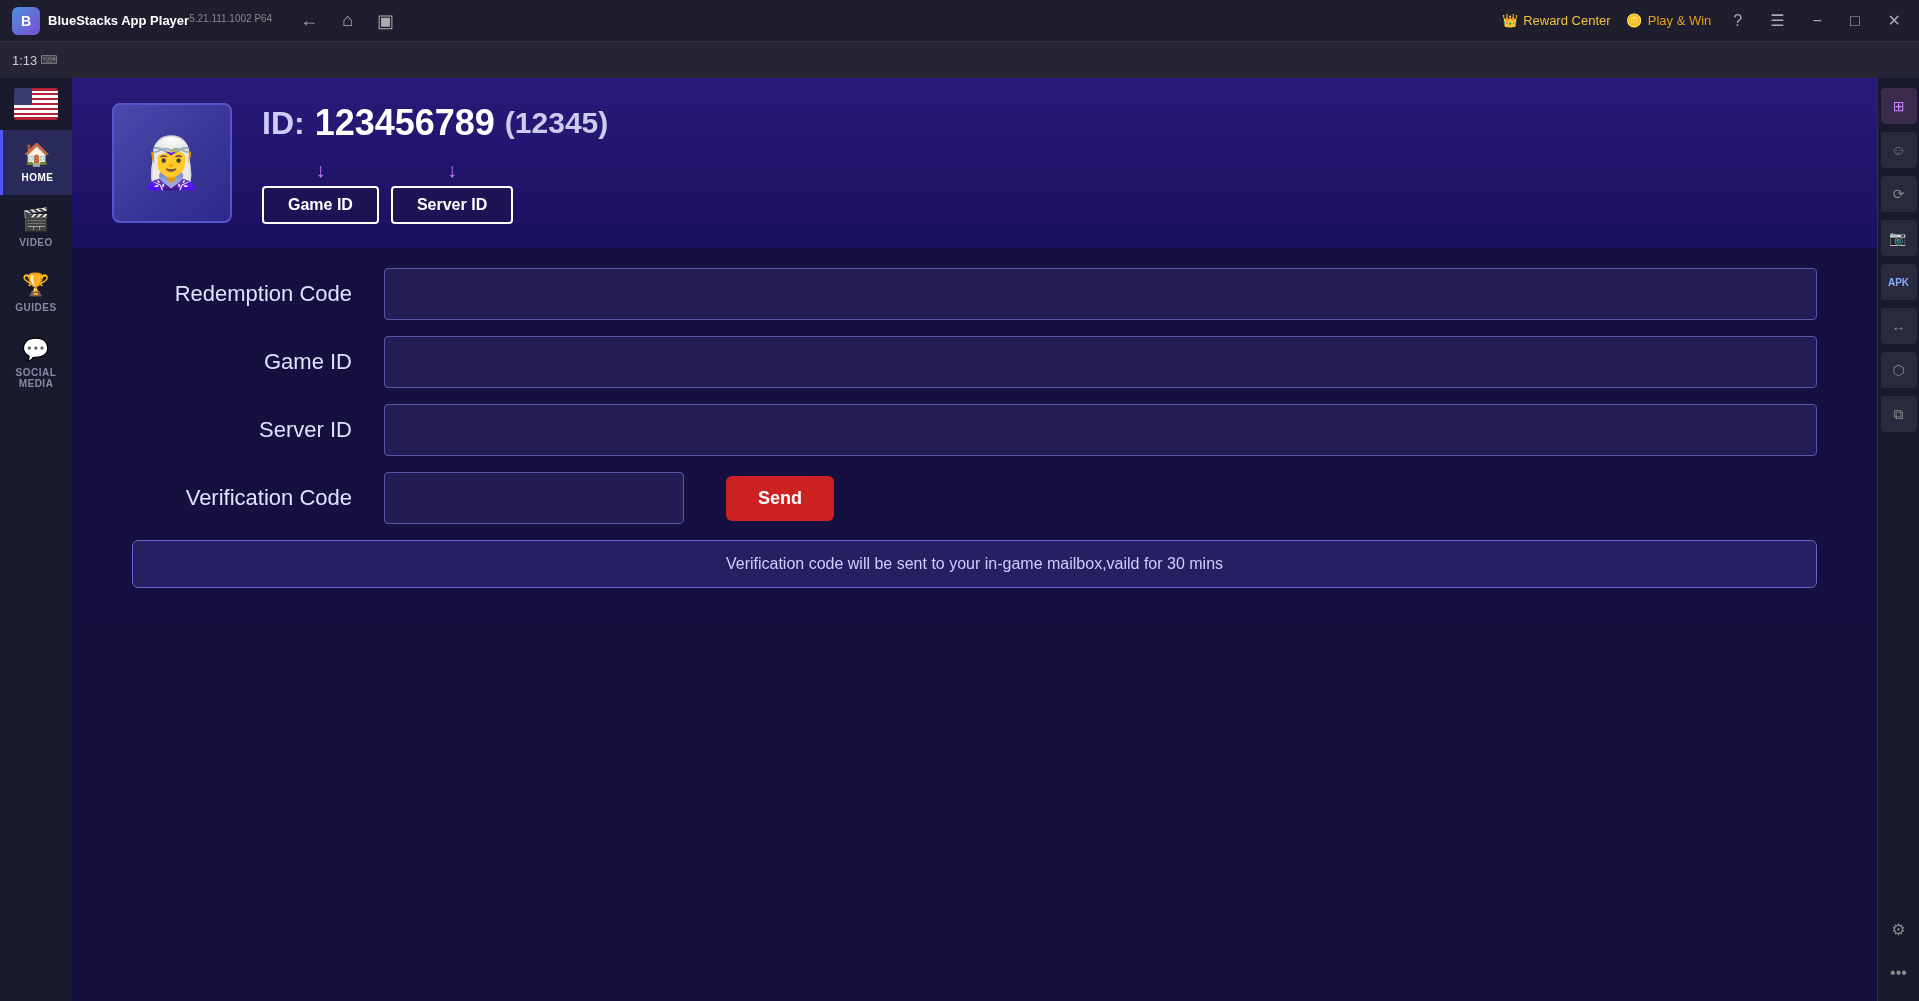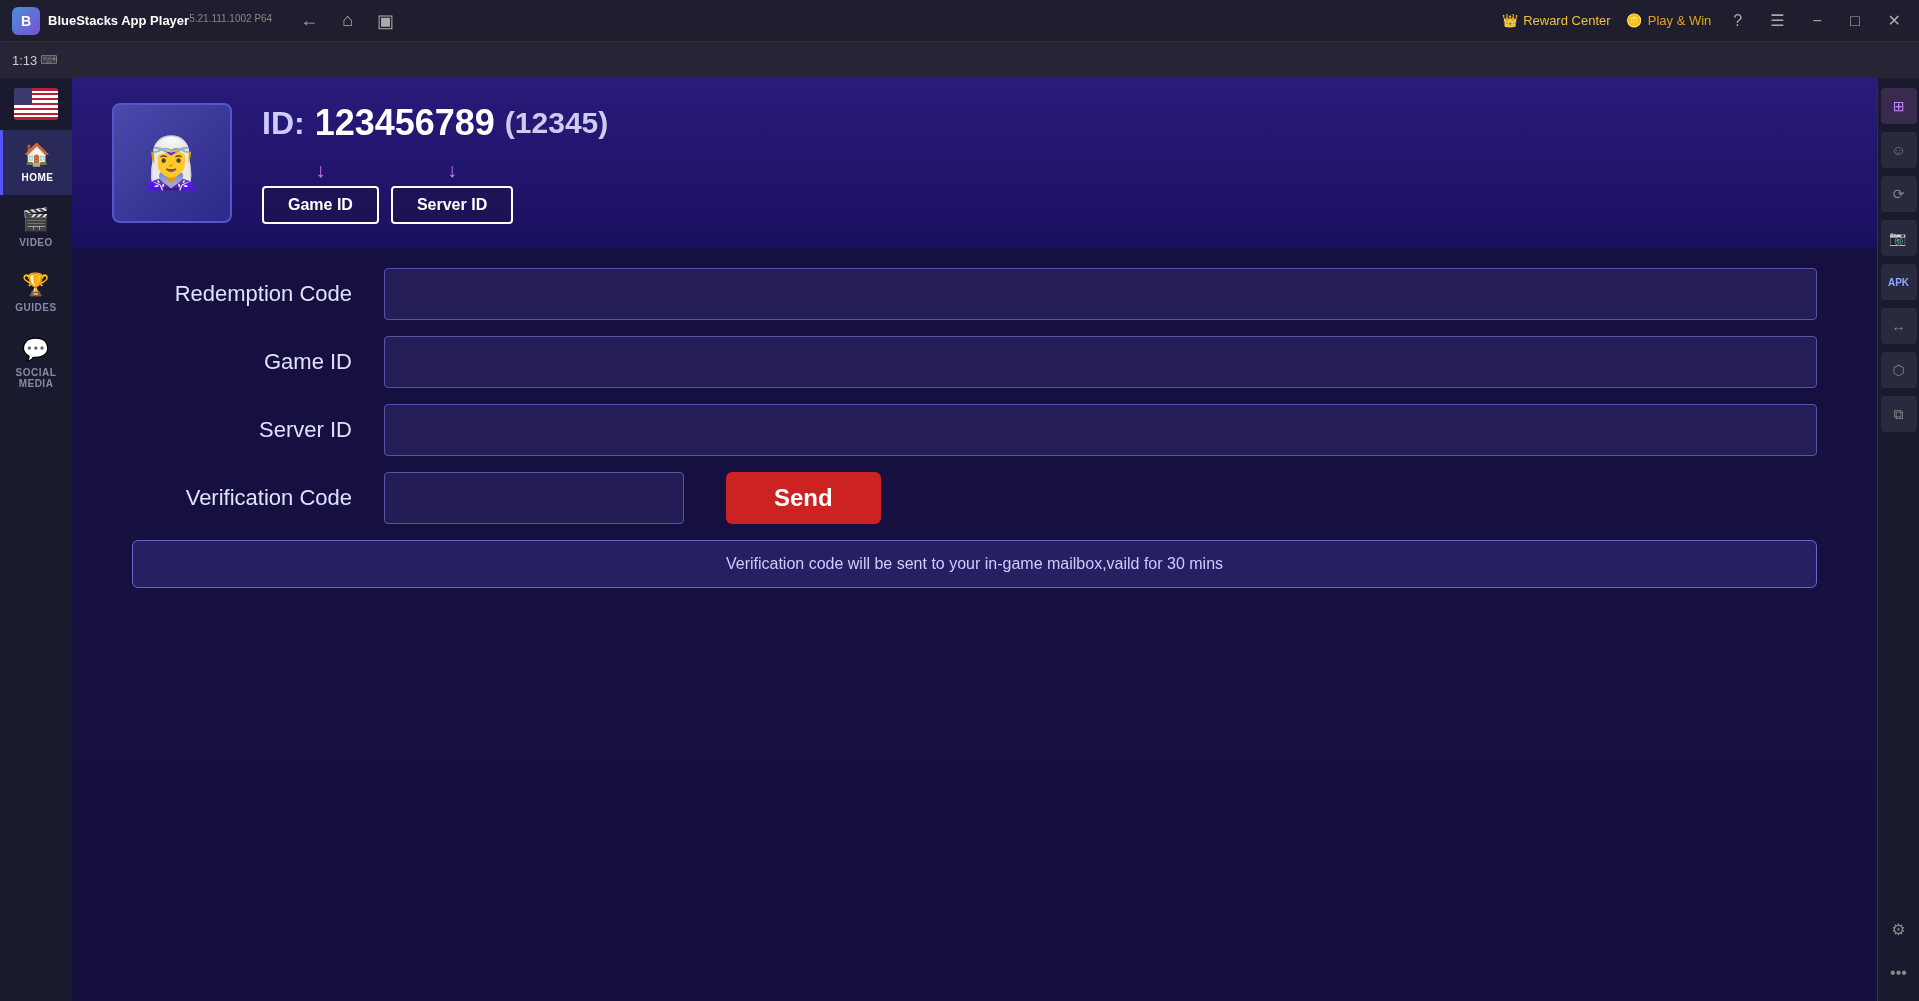--- a/index.html
+++ b/index.html
@@ -317,24 +317,24 @@
       color: #fff;
       font-size: 16px;
       outline: none;
     }
     .form-input-short {
       width: 300px;
       flex: none;
     }
 
     .send-btn {
-      padding: 12px 48px;
+      padding: 12px 32px;
       background: #cc2222;
       color: white;
-      font-size: 24px;
+      font-size: 18px;
       font-weight: 600;
       border: none;
       border-radius: 6px;
       cursor: pointer;
       margin-left: 10px;
     }
 
     .info-note {
       margin: 12px 0;
       padding: 14px 24px;

